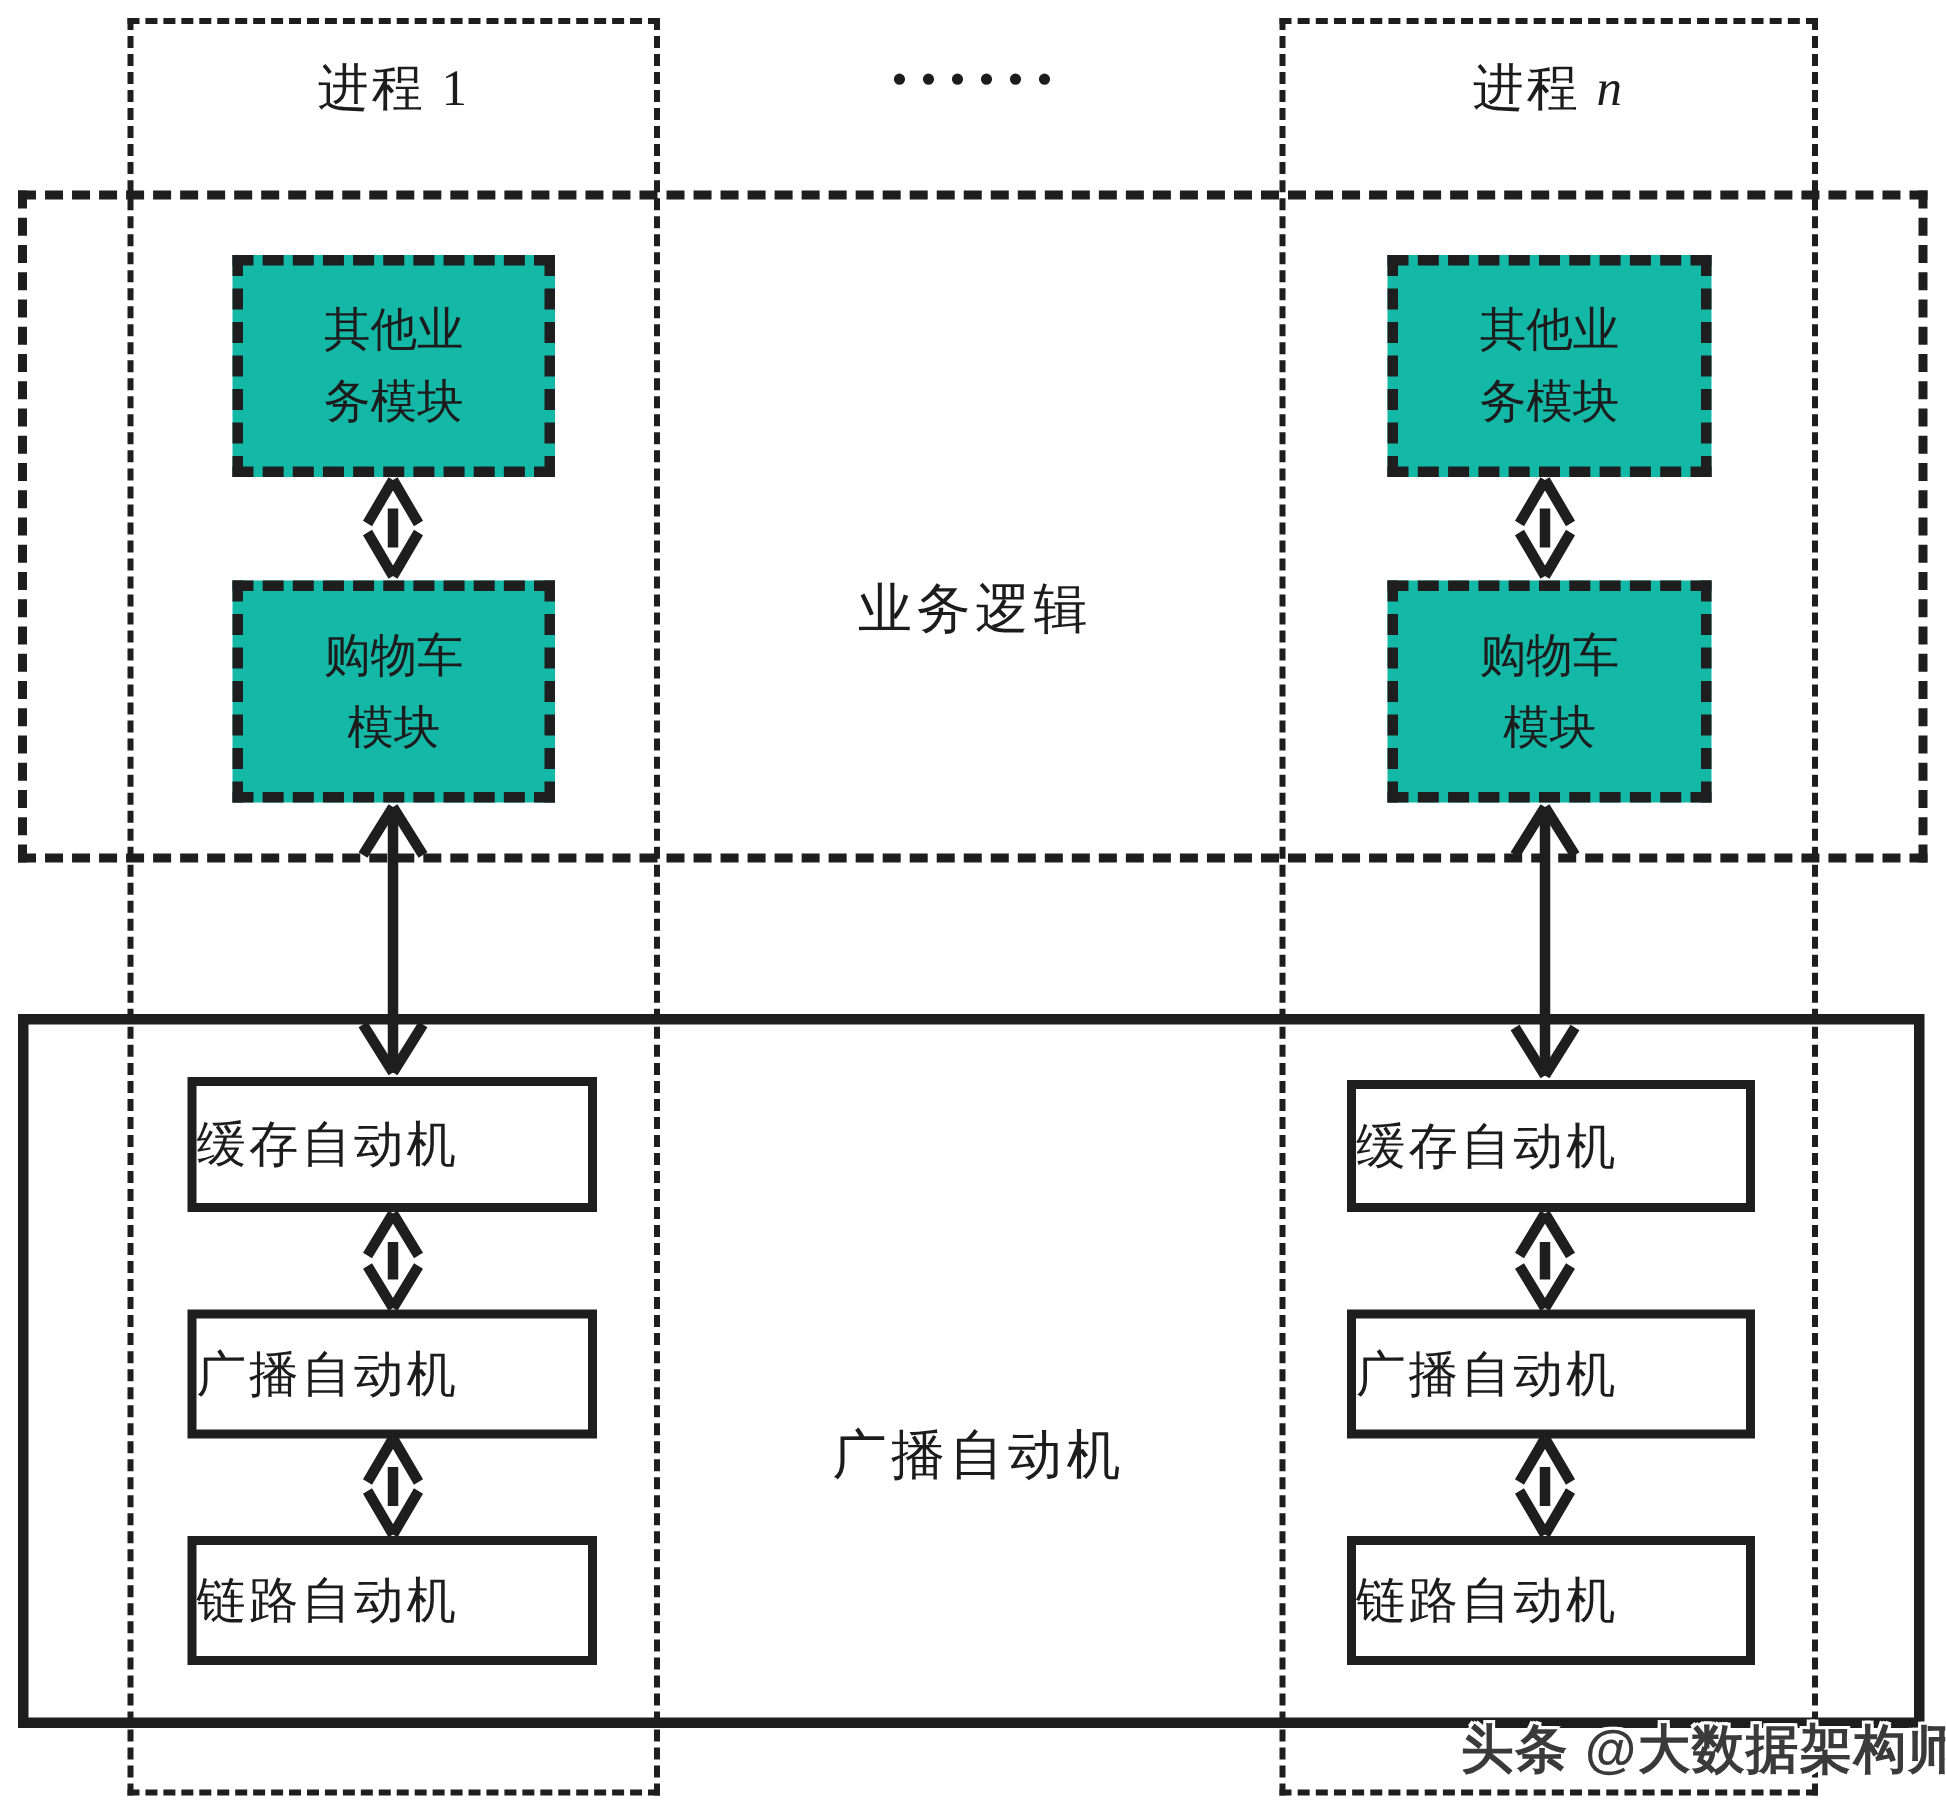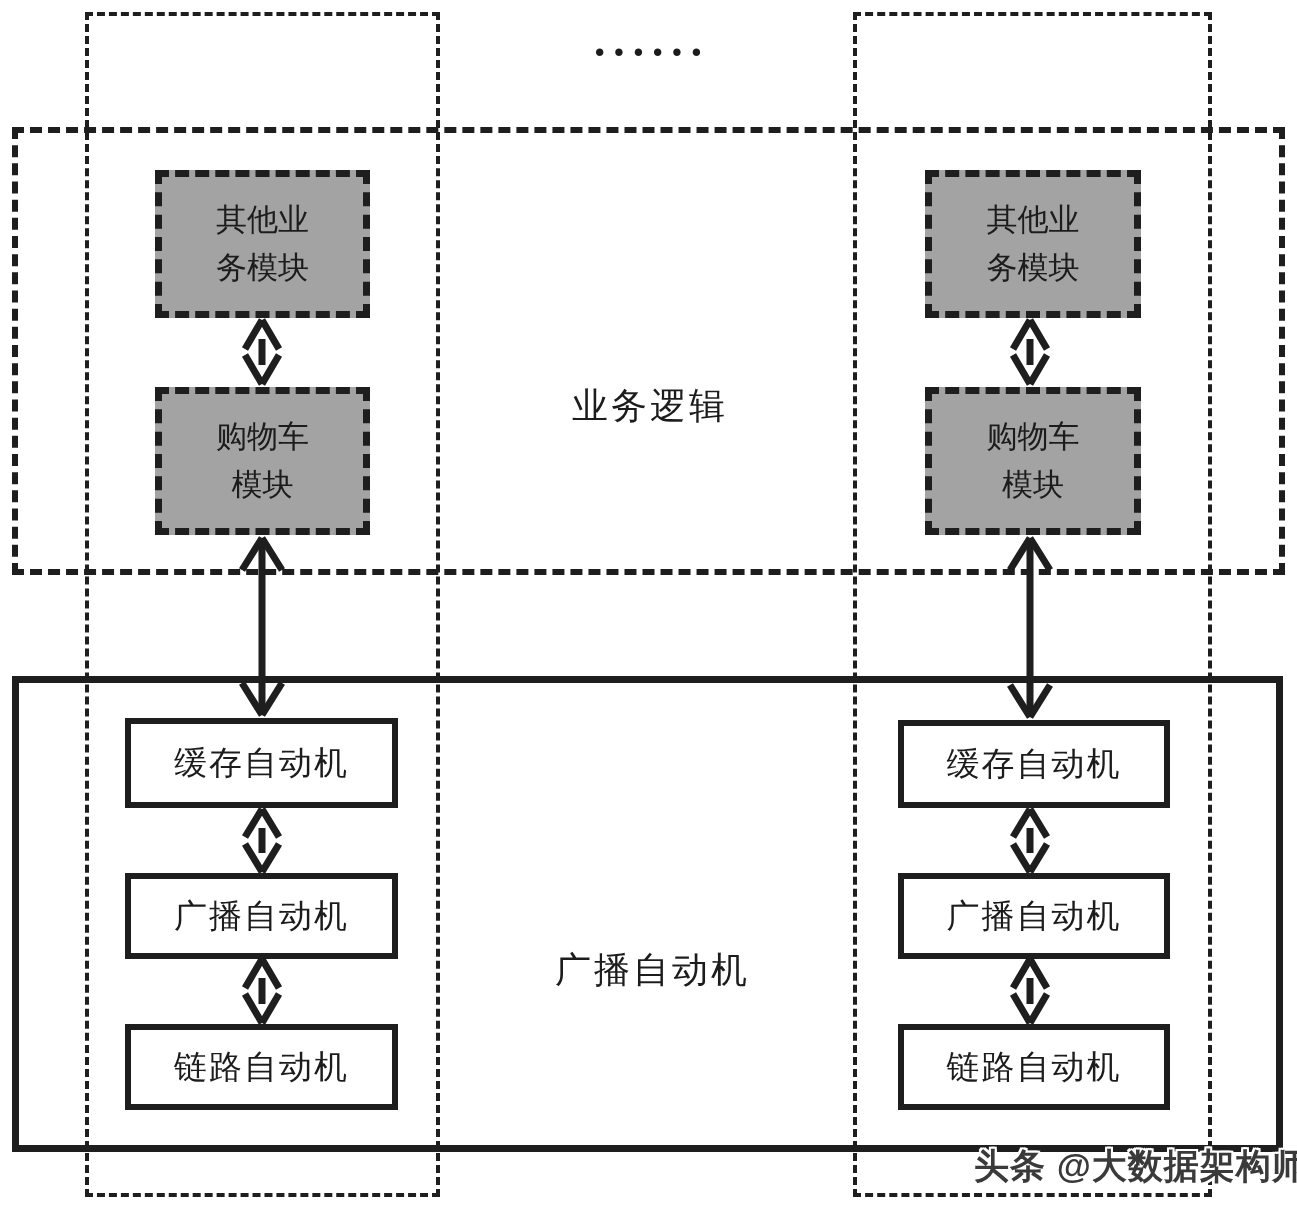--- a/index.html
+++ b/index.html
@@ -10,24 +10,24 @@
   }
   .abs{position:absolute;box-sizing:border-box;}
   
   .proc-col{border:4px dashed #1e1e1e;background:transparent;}
   .layer-dashed{border:6px dashed #1e1e1e;background:transparent;}
   .layer-solid{border:7px solid #1e1e1e;background:transparent;}
   
   .mod-box{
     border:7px dashed #1e1e1e;display:flex;flex-direction:column;
     align-items:center;justify-content:center;
-    font-size:31px;line-height:48px;text-align:center;background:#a3a3a3;
+    font-size:31px;line-height:48px;text-align:center;background:#14b8a6;
   }
   .auto-box{
-    border:6px solid #1e1e1e;display:flex;align-items:center;justify-content:center;
+    border:6px solid #1e1e1e;display:flex;align-items:center;
     font-size:33px;text-align:center;background:#fff;letter-spacing:2px;
   }
   
   .hdr-label{font-size:34px;text-align:center;letter-spacing:2px;}
   .layer-label{font-size:36px;text-align:center;letter-spacing:3px;margin-top:48px;}
   .ellipsis{font-size:46px;font-weight:bold;text-align:center;letter-spacing:4px;line-height:1;}
   .var-n{font-style:italic;font-family:"Liberation Serif",serif;}
   .arrow-svg{display:block;}
   .arrow-svg path{stroke:#1e1e1e;fill:none;}
   .watermark{
@@ -42,20 +42,22 @@
 <body>
 
 <div class="stage">
 
   <div class="abs layer-dashed" style="left:12px;top:127px;width:1273px;height:448px;"></div>
   <div class="abs layer-solid" style="left:12px;top:676px;width:1271px;height:476px;"></div>
 
   <div class="abs proc-col" style="left:85px;top:12px;width:355px;height:1185px;"></div>
   <div class="abs proc-col" style="left:853px;top:12px;width:359px;height:1185px;"></div>
 
+  <div class="abs hdr-label" style="left:85px;top:36px;width:355px;">进程 1</div>
+  <div class="abs hdr-label" style="left:853px;top:36px;width:359px;"><span>进程 </span><span class="var-n">n</span></div>
   <div class="abs ellipsis" style="left:555px;top:30px;width:190px;">······</div>
 
   <div class="abs layer-label" style="left:540px;top:334px;width:220px;">业务逻辑</div>
   <div class="abs layer-label" style="left:535px;top:898px;width:235px;">广播自动机</div>
 
   <div class="abs mod-box" style="left:155px;top:170px;width:215px;height:148px;">
     <span>其他业</span>
     <span>务模块</span>
   </div>
   <div class="abs mod-box" style="left:155px;top:387px;width:215px;height:148px;">

